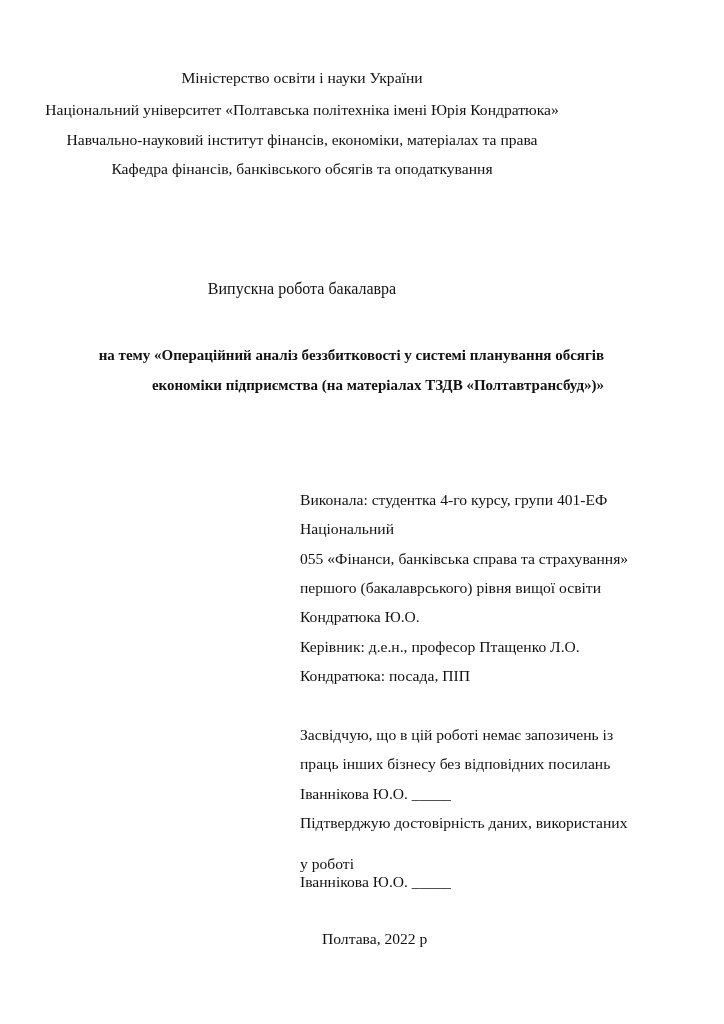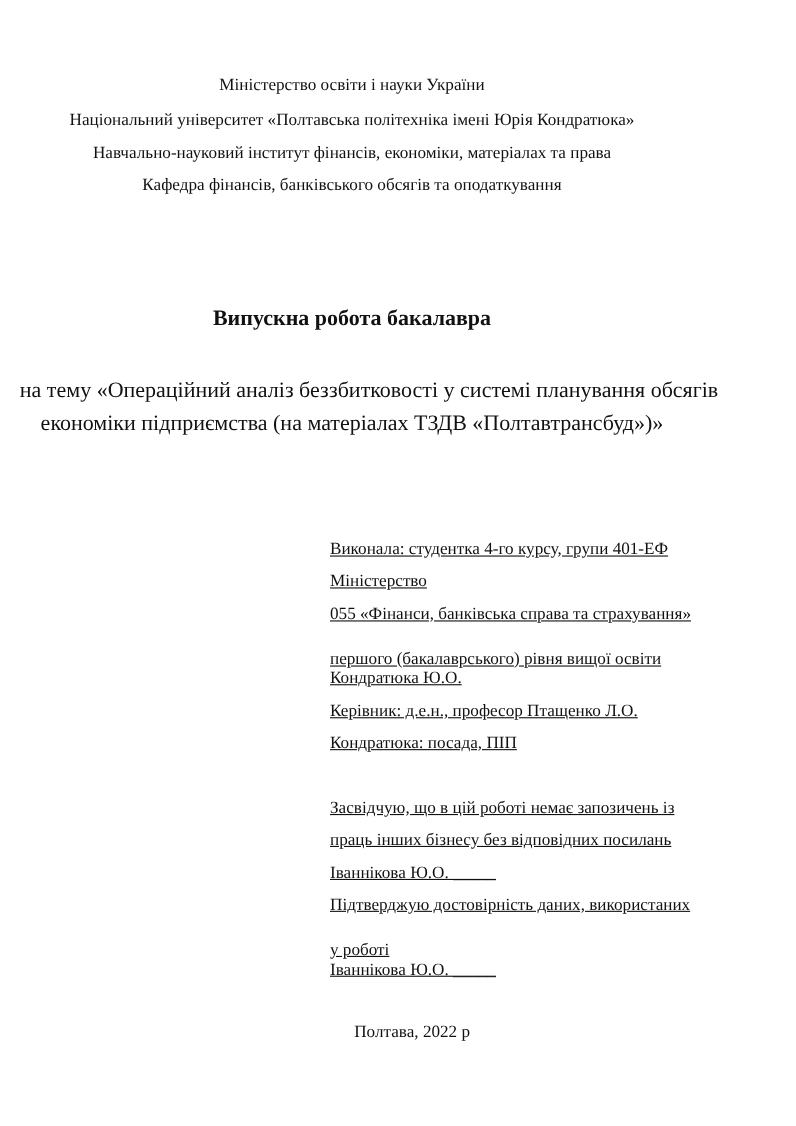--- a/index.html
+++ b/index.html
@@ -1,42 +1,42 @@
 <!DOCTYPE html>
 <html><head>
 <meta charset="utf-8">
 <style>
   html, body { margin: 0; padding: 0; background: #ffffff; }
   body { width: 724px; height: 1024px; position: relative; overflow: hidden;
          font-family: "Liberation Serif", "DejaVu Serif", serif; color: #111; }
   .line { position: absolute; white-space: nowrap; font-size: 15.6px; line-height: 20px; }
-  .center { left: 18px; width: 604px; text-align: center; }
-  .title { font-weight: bold; font-size: 20px; }
-  .topic { font-weight: normal; font-size: 20px; }
-  .right { left: 300px; text-decoration: underline; }
+  .center { left: 0; width: 604px; text-align: center; }
+  .title { font-weight: normal; font-size: 16px; }
+  .topic { font-weight: bold; font-size: 15px; text-align: right; }
+  .right { left: 300px; }
 </style>
 </head>
 <body>
 
 <div>
   <div class="line center" style="top:68px">Міністерство освіти і науки України</div>
   <div class="line center" style="top:100px">Національний університет «Полтавська політехніка імені Юрія Кондратюка»</div>
   <div class="line center" style="top:130px">Навчально-науковий інститут фінансів, економіки, матеріалах та права</div>
   <div class="line center" style="top:159px">Кафедра фінансів, банківського обсягів та оподаткування</div>
 
   <div class="line center title" style="top:279px">Випускна робота бакалавра</div>
 
   <div class="line center topic" style="top:345px">на тему «Операційний аналіз беззбитковості у системі планування обсягів</div>
   <div class="line center topic" style="top:375px">економіки підприємства (на матеріалах ТЗДВ «Полтавтрансбуд»)»</div>
 
   <div>
     <div class="line right" style="top:490px">Виконала: студентка 4-го курсу, групи 401-ЕФ</div>
-    <div class="line right" style="top:519px">Міністерство</div>
+    <div class="line right" style="top:519px">Національний</div>
     <div class="line right" style="top:549px">055 «Фінанси, банківська справа та страхування»</div>
-    <div class="line right" style="top:590px">першого (бакалаврського) рівня вищої освіти</div>
+    <div class="line right" style="top:578px">першого (бакалаврського) рівня вищої освіти</div>
     <div class="line right" style="top:607px">Кондратюка Ю.О.</div>
     <div class="line right" style="top:637px">Керівник: д.е.н., професор Птащенко Л.О.</div>
     <div class="line right" style="top:666px">Кондратюка: посада, ПІП</div>
   </div>
 
   <div>
     <div class="line right" style="top:725px">Засвідчую, що в цій роботі немає запозичень із</div>
     <div class="line right" style="top:754px">праць інших бізнесу без відповідних посилань</div>
     <div class="line right" style="top:784px">Іваннікова Ю.О. _____</div>
     <div class="line right" style="top:813px">Підтверджую достовірність даних, використаних</div>

